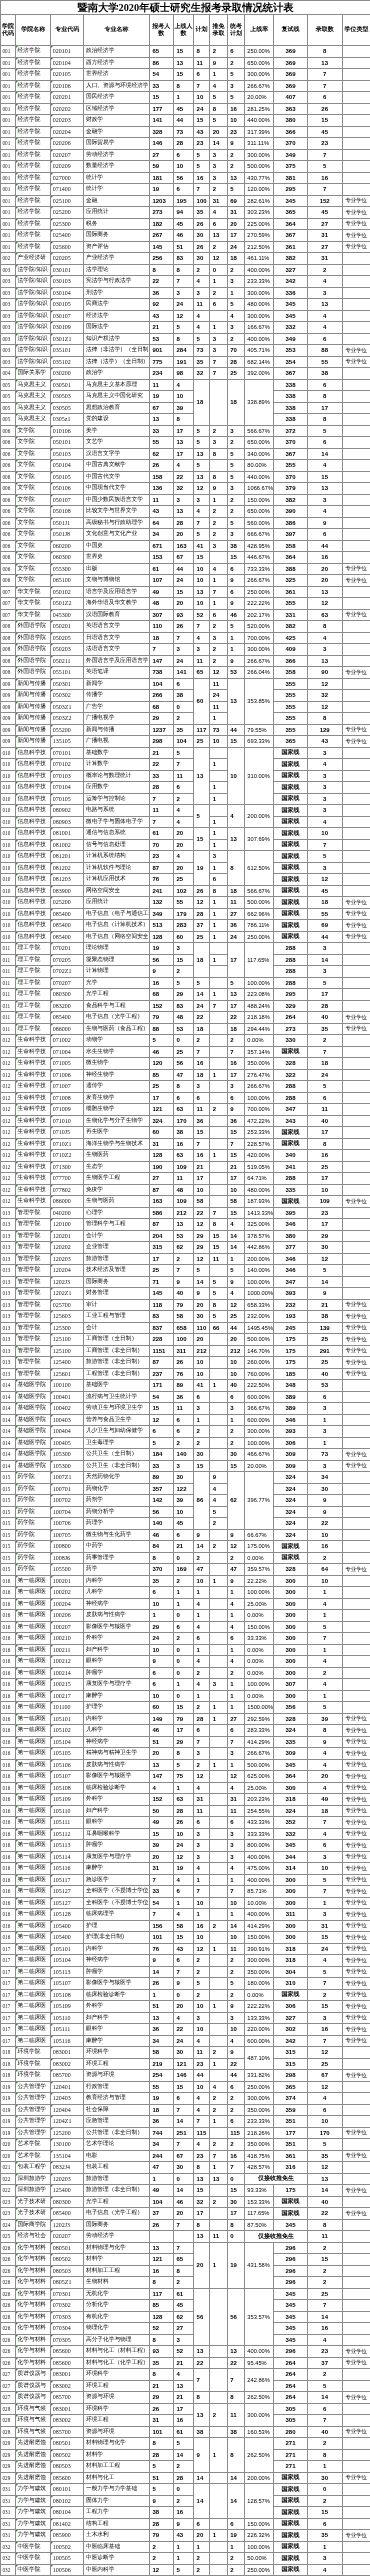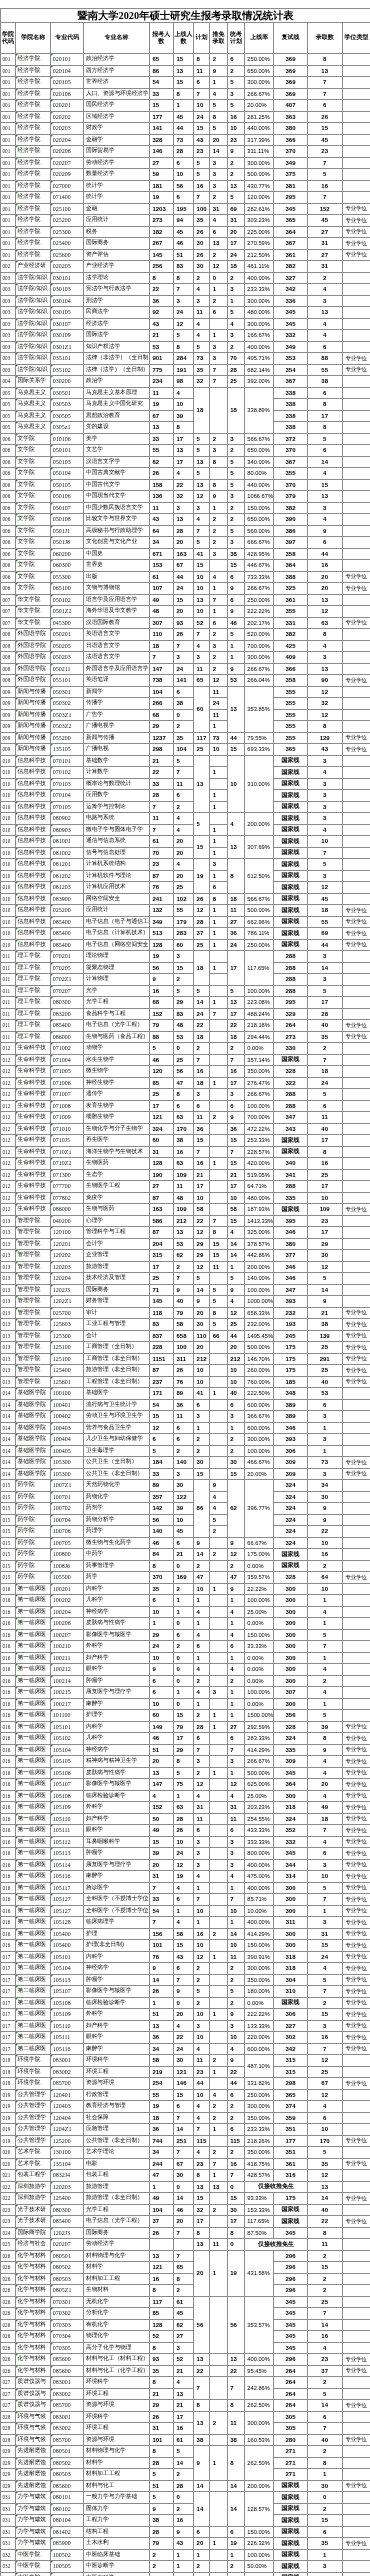--- a/index.html
+++ b/index.html
@@ -1,20 +1,20 @@
 <!DOCTYPE html>
 <html style="font-size:8.2px"><head>
 <meta charset="utf-8">
 <style>
   html,body{margin:0;padding:0;background:#ffffff;}
   body{width:371px;font-family:"Liberation Serif","DejaVu Serif",serif;}
   .sheet{position:relative;width:371px;background:#fff;}
   .title{box-sizing:border-box;width:371px;height:14px;line-height:13.4px;text-align:center;
     font-weight:bold;font-size:10.3px;color:#000;border:0.5px solid #8b8b8b;border-bottom:none;
-    white-space:nowrap;overflow:hidden;margin-top:8px;}
+    white-space:nowrap;overflow:hidden;}
   table{border-collapse:collapse;table-layout:fixed;width:371px;background:#fff;}
   th,td{border:0.5px solid #8b8b8b;box-sizing:border-box;overflow:hidden;vertical-align:middle;
     padding:0 0 0 1.5px;color:#000;position:relative;}
   thead tr{height:31px;}
   tbody tr{height:11.5px;}
   th{font-family:"Liberation Serif","DejaVu Serif",serif;font-weight:bold;font-size:6px;
     text-align:center;padding:0;line-height:1.25;}
   
   .c0{width:15px;} .c1{width:35px;} .c2{width:33px;} .c3{width:65px;}
   .c4{width:24px;} .c5{width:20px;} .c6{width:16px;} .c7{width:17.5px;}

